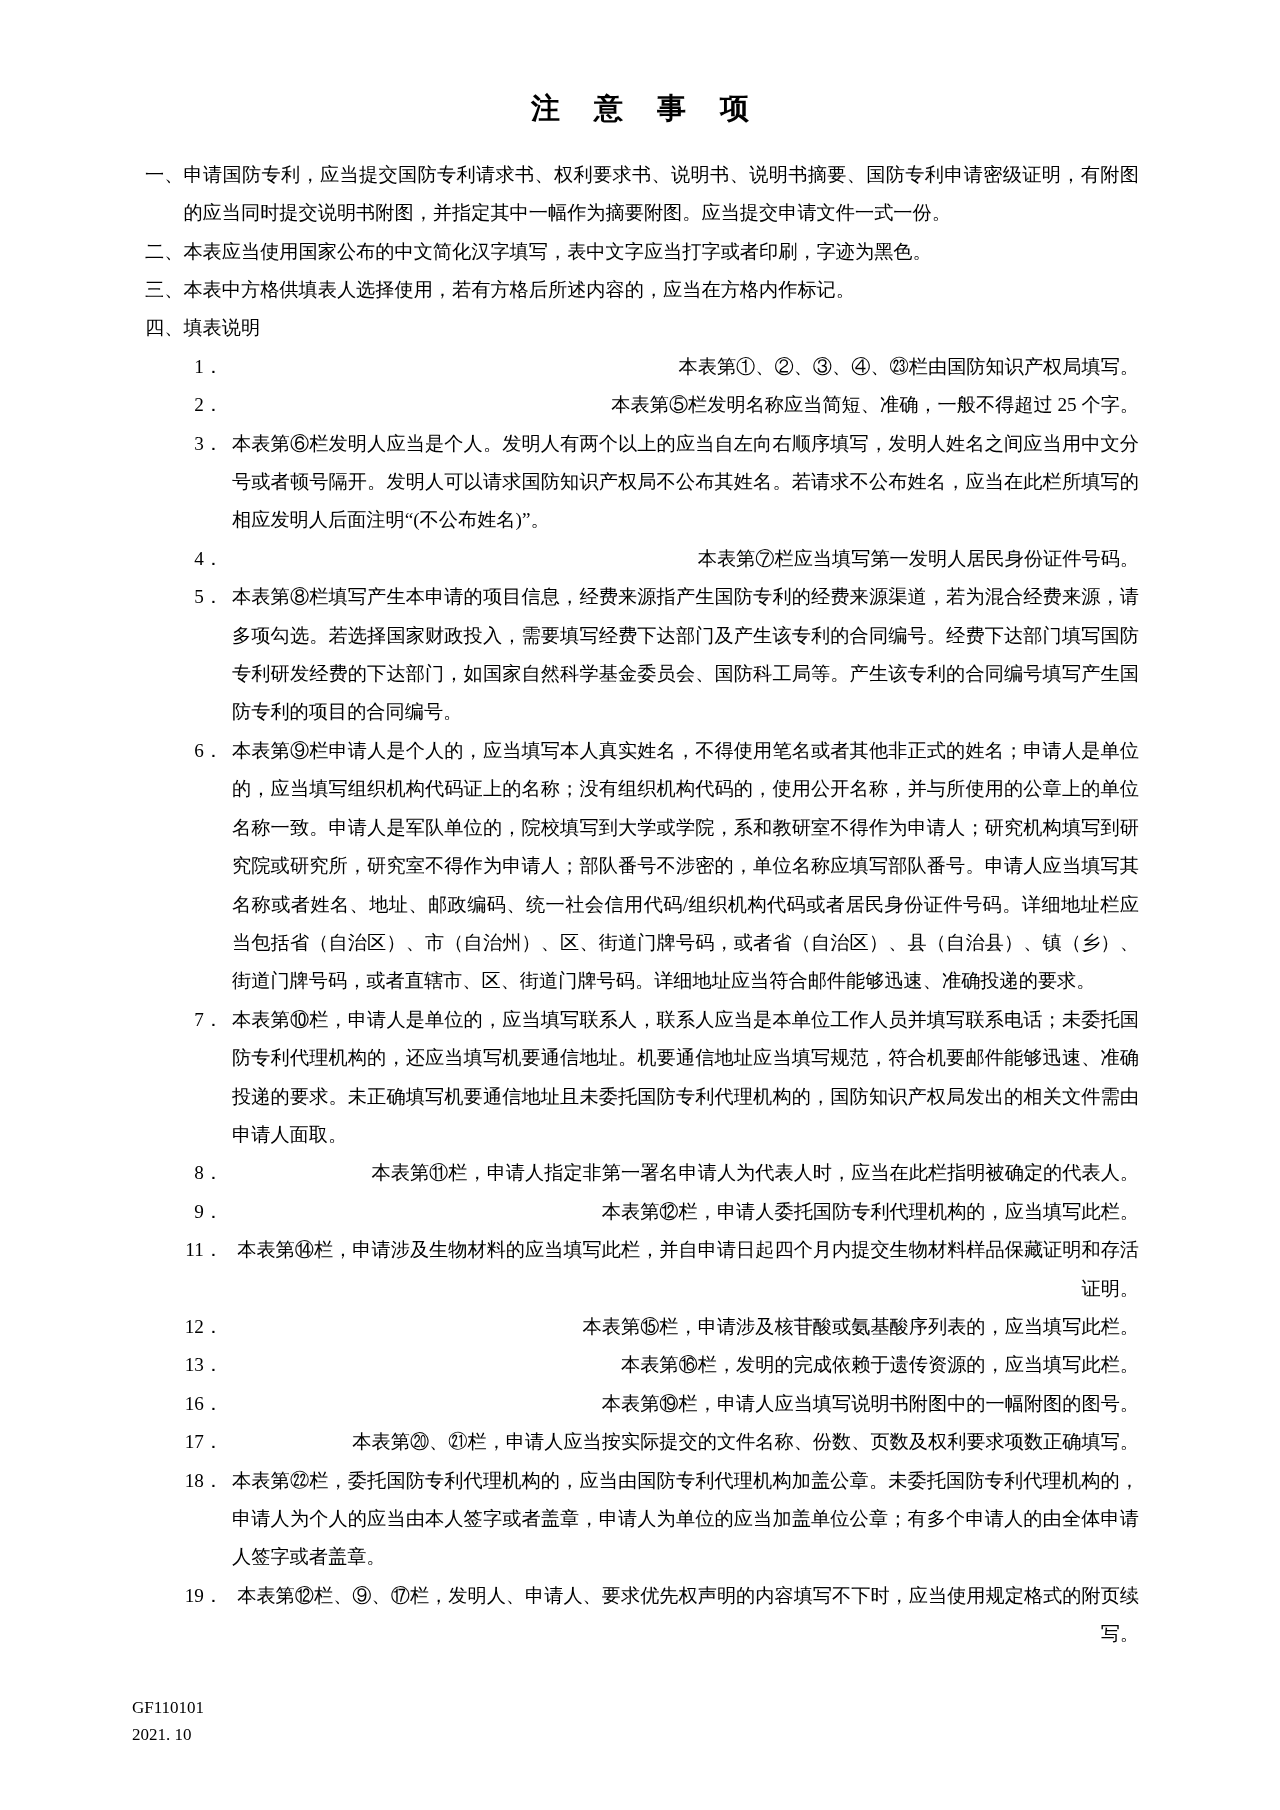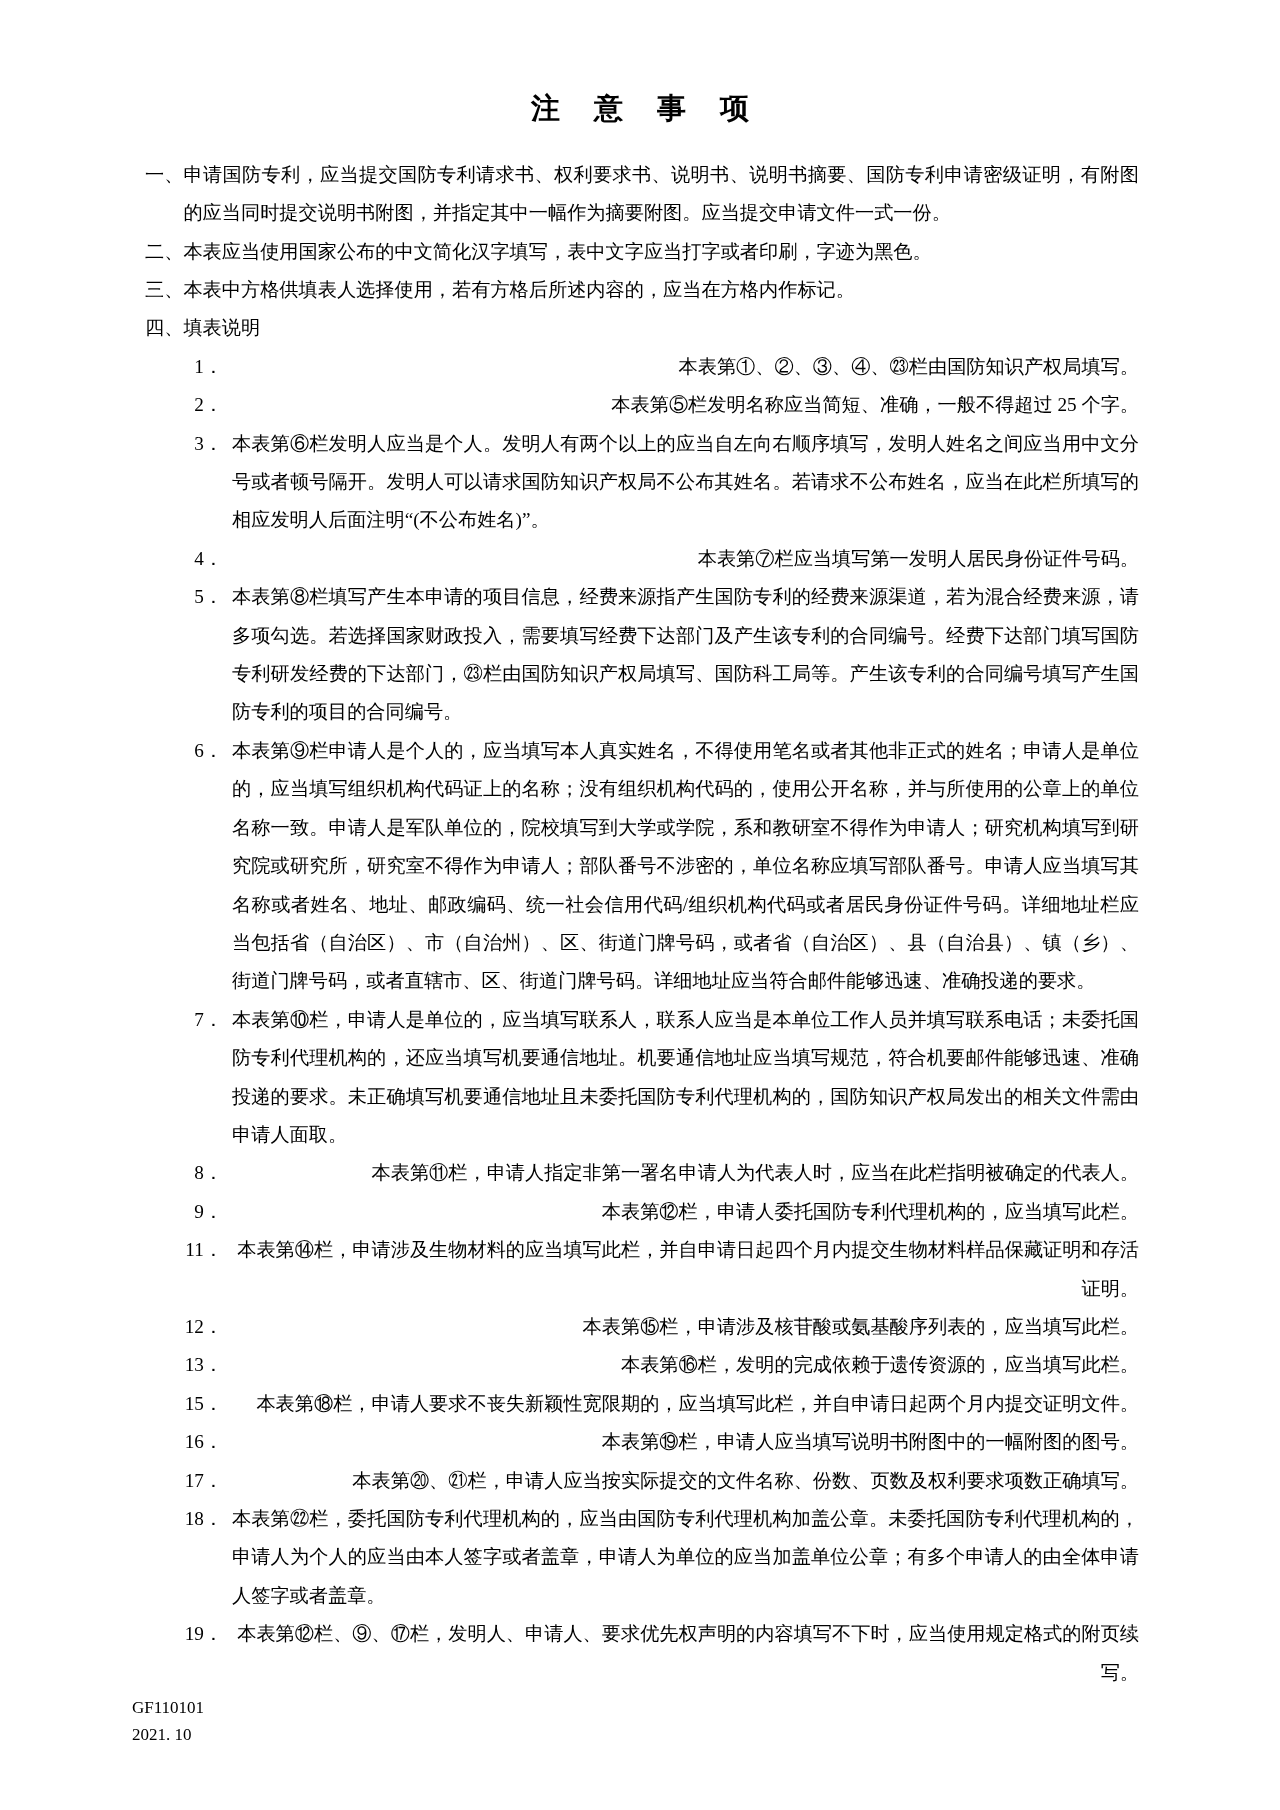--- a/index.html
+++ b/index.html
@@ -127,21 +127,21 @@
     <div class="l2">
       <span class="l2-marker">3．</span>
       <span class="l2-text">本表第⑥栏发明人应当是个人。发明人有两个以上的应当自左向右顺序填写，发明人姓名之间应当用中文分号或者顿号隔开。发明人可以请求国防知识产权局不公布其姓名。若请求不公布姓名，应当在此栏所填写的相应发明人后面注明“(不公布姓名)”。</span>
     </div>
     <div class="l2">
       <span class="l2-marker">4．</span>
       <span class="l2-text nojust">本表第⑦栏应当填写第一发明人居民身份证件号码。</span>
     </div>
     <div class="l2">
       <span class="l2-marker">5．</span>
-      <span class="l2-text">本表第⑧栏填写产生本申请的项目信息，经费来源指产生国防专利的经费来源渠道，若为混合经费来源，请多项勾选。若选择国家财政投入，需要填写经费下达部门及产生该专利的合同编号。经费下达部门填写国防专利研发经费的下达部门，㉓栏由国防知识产权局填写、国防科工局等。产生该专利的合同编号填写产生国防专利的项目的合同编号。</span>
+      <span class="l2-text">本表第⑧栏填写产生本申请的项目信息，经费来源指产生国防专利的经费来源渠道，若为混合经费来源，请多项勾选。若选择国家财政投入，需要填写经费下达部门及产生该专利的合同编号。经费下达部门填写国防专利研发经费的下达部门，如国家自然科学基金委员会、国防科工局等。产生该专利的合同编号填写产生国防专利的项目的合同编号。</span>
     </div>
     <div class="l2">
       <span class="l2-marker">6．</span>
       <span class="l2-text">本表第⑨栏申请人是个人的，应当填写本人真实姓名，不得使用笔名或者其他非正式的姓名；申请人是单位的，应当填写组织机构代码证上的名称；没有组织机构代码的，使用公开名称，并与所使用的公章上的单位名称一致。申请人是军队单位的，院校填写到大学或学院，系和教研室不得作为申请人；研究机构填写到研究院或研究所，研究室不得作为申请人；部队番号不涉密的，单位名称应填写部队番号。申请人应当填写其名称或者姓名、地址、邮政编码、统一社会信用代码/组织机构代码或者居民身份证件号码。详细地址栏应当包括省（自治区）、市（自治州）、区、街道门牌号码，或者省（自治区）、县（自治县）、镇（乡）、街道门牌号码，或者直辖市、区、街道门牌号码。详细地址应当符合邮件能够迅速、准确投递的要求。</span>
     </div>
     <div class="l2">
       <span class="l2-marker">7．</span>
       <span class="l2-text">本表第⑩栏，申请人是单位的，应当填写联系人，联系人应当是本单位工作人员并填写联系电话；未委托国防专利代理机构的，还应当填写机要通信地址。机要通信地址应当填写规范，符合机要邮件能够迅速、准确投递的要求。未正确填写机要通信地址且未委托国防专利代理机构的，国防知识产权局发出的相关文件需由申请人面取。</span>
     </div>
     <div class="l2">
@@ -158,24 +158,20 @@
     </div>
     <div class="l2">
       <span class="l2-marker">12．</span>
       <span class="l2-text nojust">本表第⑮栏，申请涉及核苷酸或氨基酸序列表的，应当填写此栏。</span>
     </div>
     <div class="l2">
       <span class="l2-marker">13．</span>
       <span class="l2-text nojust">本表第⑯栏，发明的完成依赖于遗传资源的，应当填写此栏。</span>
     </div>
     <div class="l2">
-      <span class="l2-marker">15．</span>
-      <span class="l2-text nojust">本表第⑱栏，申请人要求不丧失新颖性宽限期的，应当填写此栏，并自申请日起两个月内提交证明文件。</span>
-    </div>
-    <div class="l2">
       <span class="l2-marker">16．</span>
       <span class="l2-text nojust">本表第⑲栏，申请人应当填写说明书附图中的一幅附图的图号。</span>
     </div>
     <div class="l2">
       <span class="l2-marker">17．</span>
       <span class="l2-text nojust">本表第⑳、㉑栏，申请人应当按实际提交的文件名称、份数、页数及权利要求项数正确填写。</span>
     </div>
     <div class="l2">
       <span class="l2-marker">18．</span>
       <span class="l2-text">本表第㉒栏，委托国防专利代理机构的，应当由国防专利代理机构加盖公章。未委托国防专利代理机构的，申请人为个人的应当由本人签字或者盖章，申请人为单位的应当加盖单位公章；有多个申请人的由全体申请人签字或者盖章。</span>

